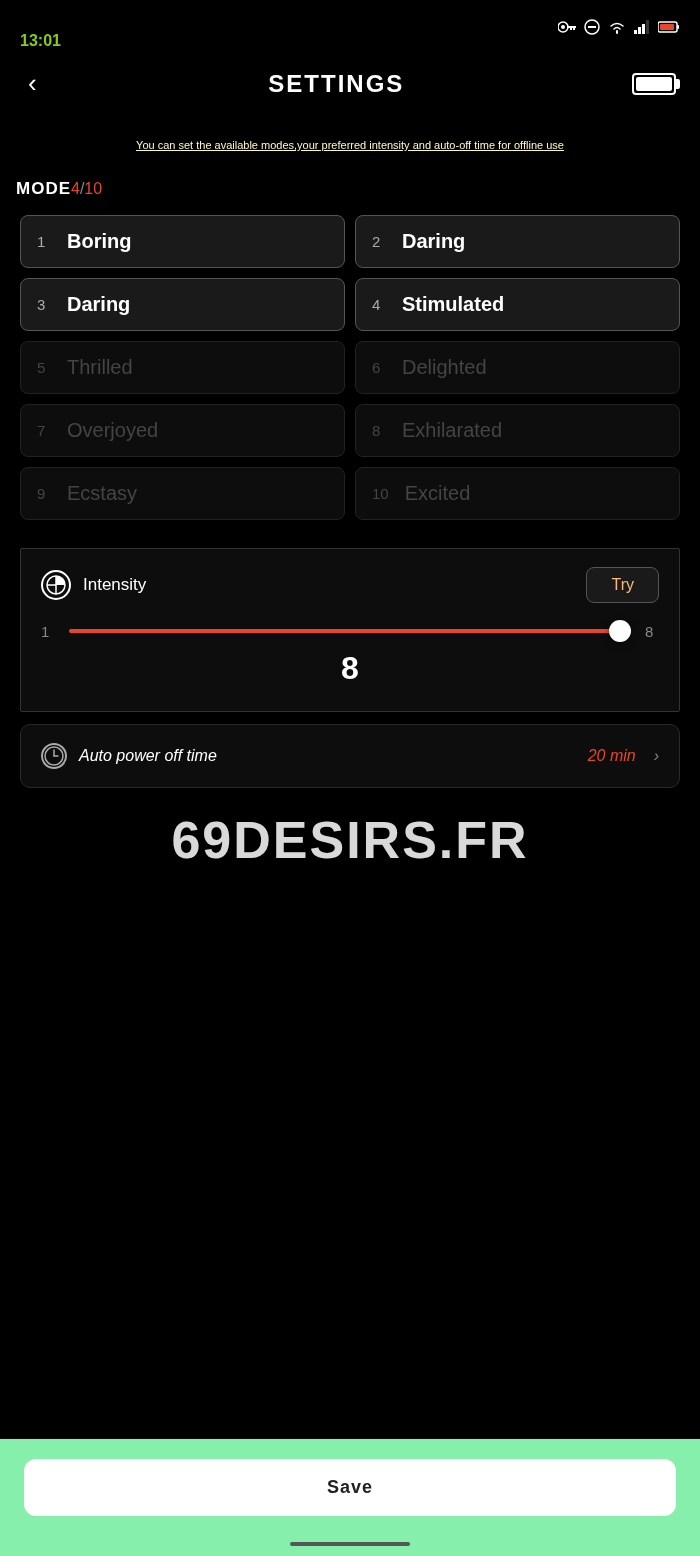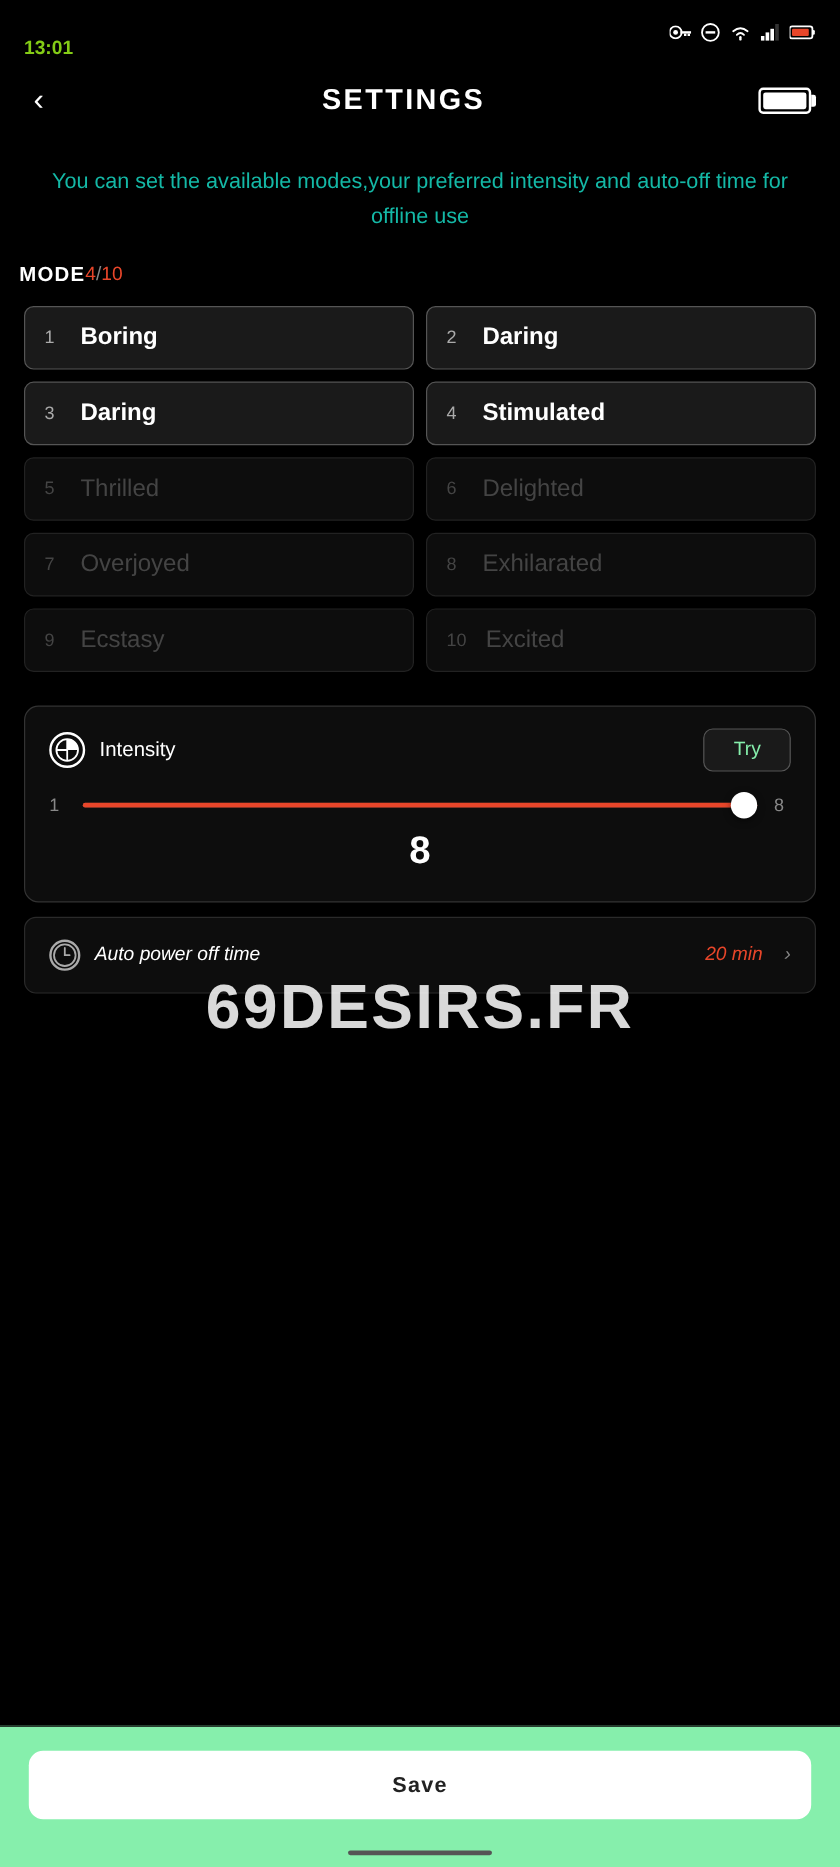--- a/index.html
+++ b/index.html
@@ -83,24 +83,25 @@
     .battery-fill {
       background: #fff;
       height: 100%;
       width: 100%;
       border-radius: 2px;
     }
 
     
     .subtitle {
       text-align: center;
-      color: #14b8a6;
-      font-size: 18px;
+      color: #fef9c3;
+      font-size: 11px;
       line-height: 1.6;
       padding: 10px 40px 24px;
+      text-decoration: underline;
     }
 
     
     .section-header {
       display: flex;
       align-items: center;
       padding: 0 16px 16px;
     }
     .section-label {
       font-size: 17px;
@@ -171,21 +172,21 @@
       white-space: nowrap;
       pointer-events: none;
       z-index: 10;
       letter-spacing: 2px;
     }
 
     
     .intensity-card {
       margin: 8px 20px;
       border: 1px solid #333;
-      border-radius: 12px;
+      border-radius: 2px;
       padding: 18px 20px 24px;
       background: #0d0d0d;
     }
     .intensity-header {
       display: flex;
       justify-content: space-between;
       align-items: center;
       margin-bottom: 20px;
     }
     .intensity-label-row {
@@ -205,21 +206,21 @@
       overflow: hidden;
     }
     .intensity-label {
       font-size: 17px;
       color: #fff;
       font-weight: 500;
     }
     .try-btn {
       background: #1a1a1a;
       border: 1.5px solid #555;
-      color: #86efac;
+      color: #fdba74;
       padding: 8px 24px;
       border-radius: 8px;
       font-size: 16px;
       cursor: pointer;
     }
     .slider-row {
       display: flex;
       align-items: center;
       gap: 14px;
       margin-bottom: 8px;

